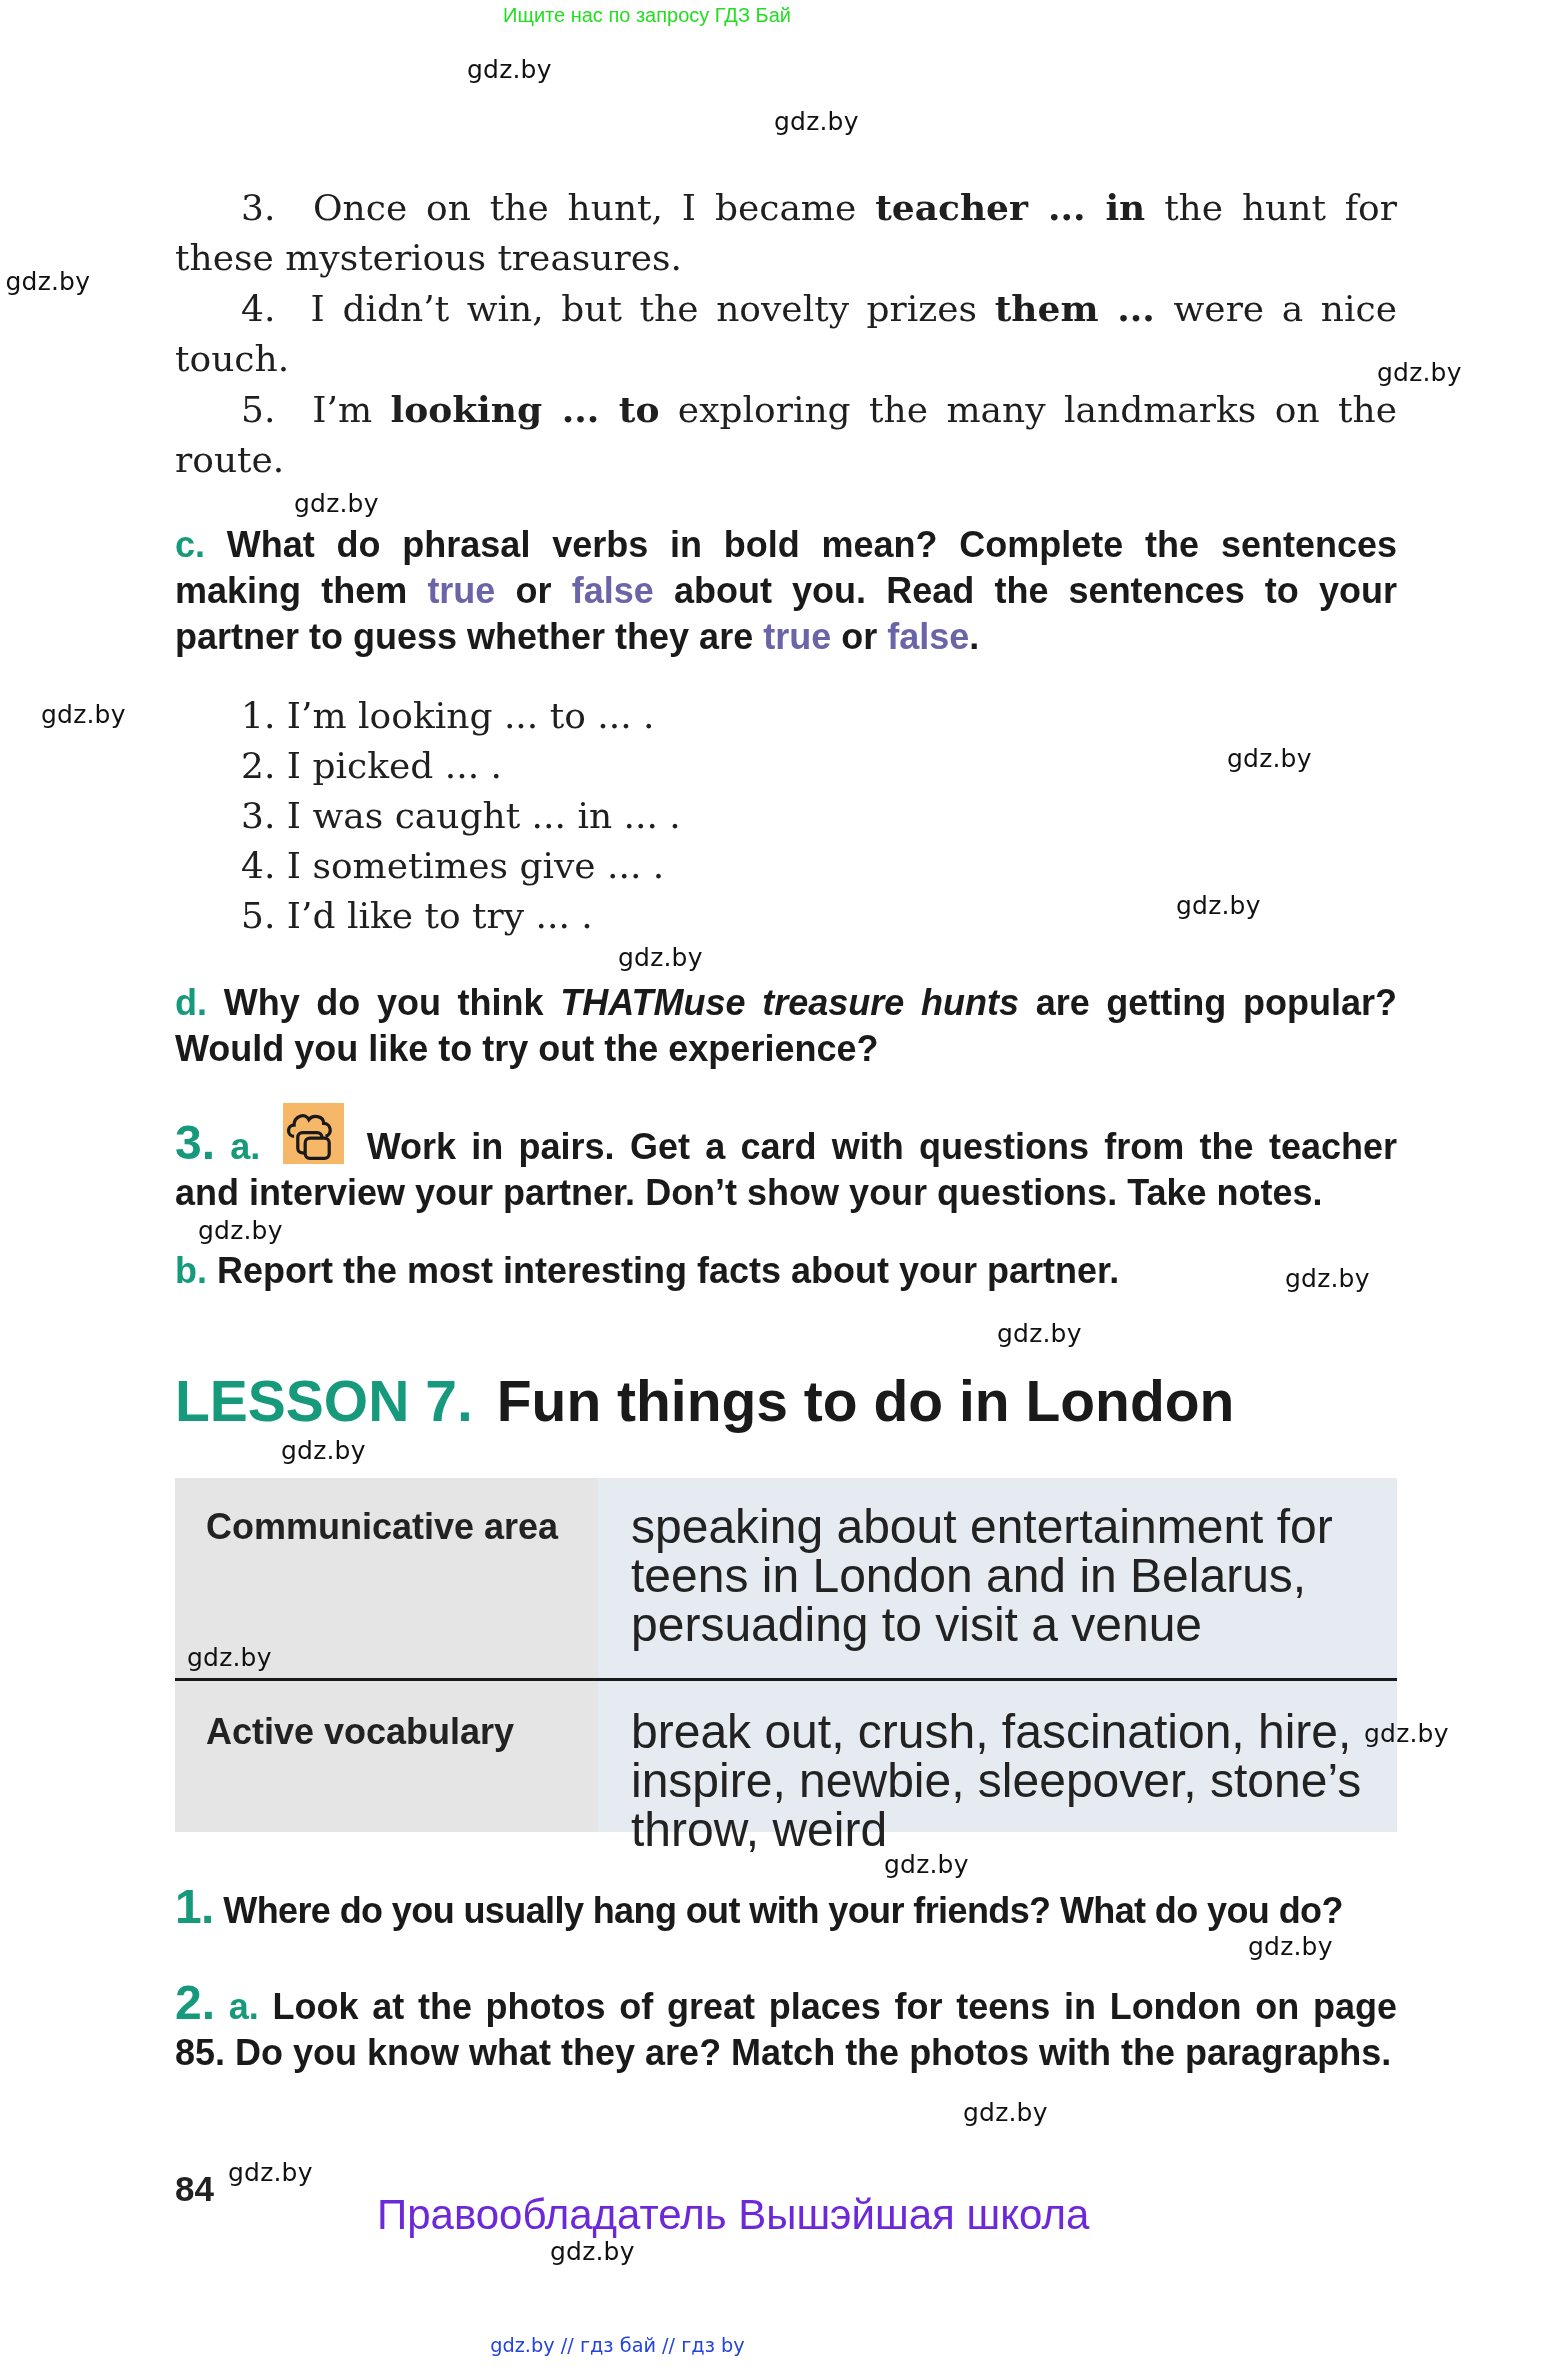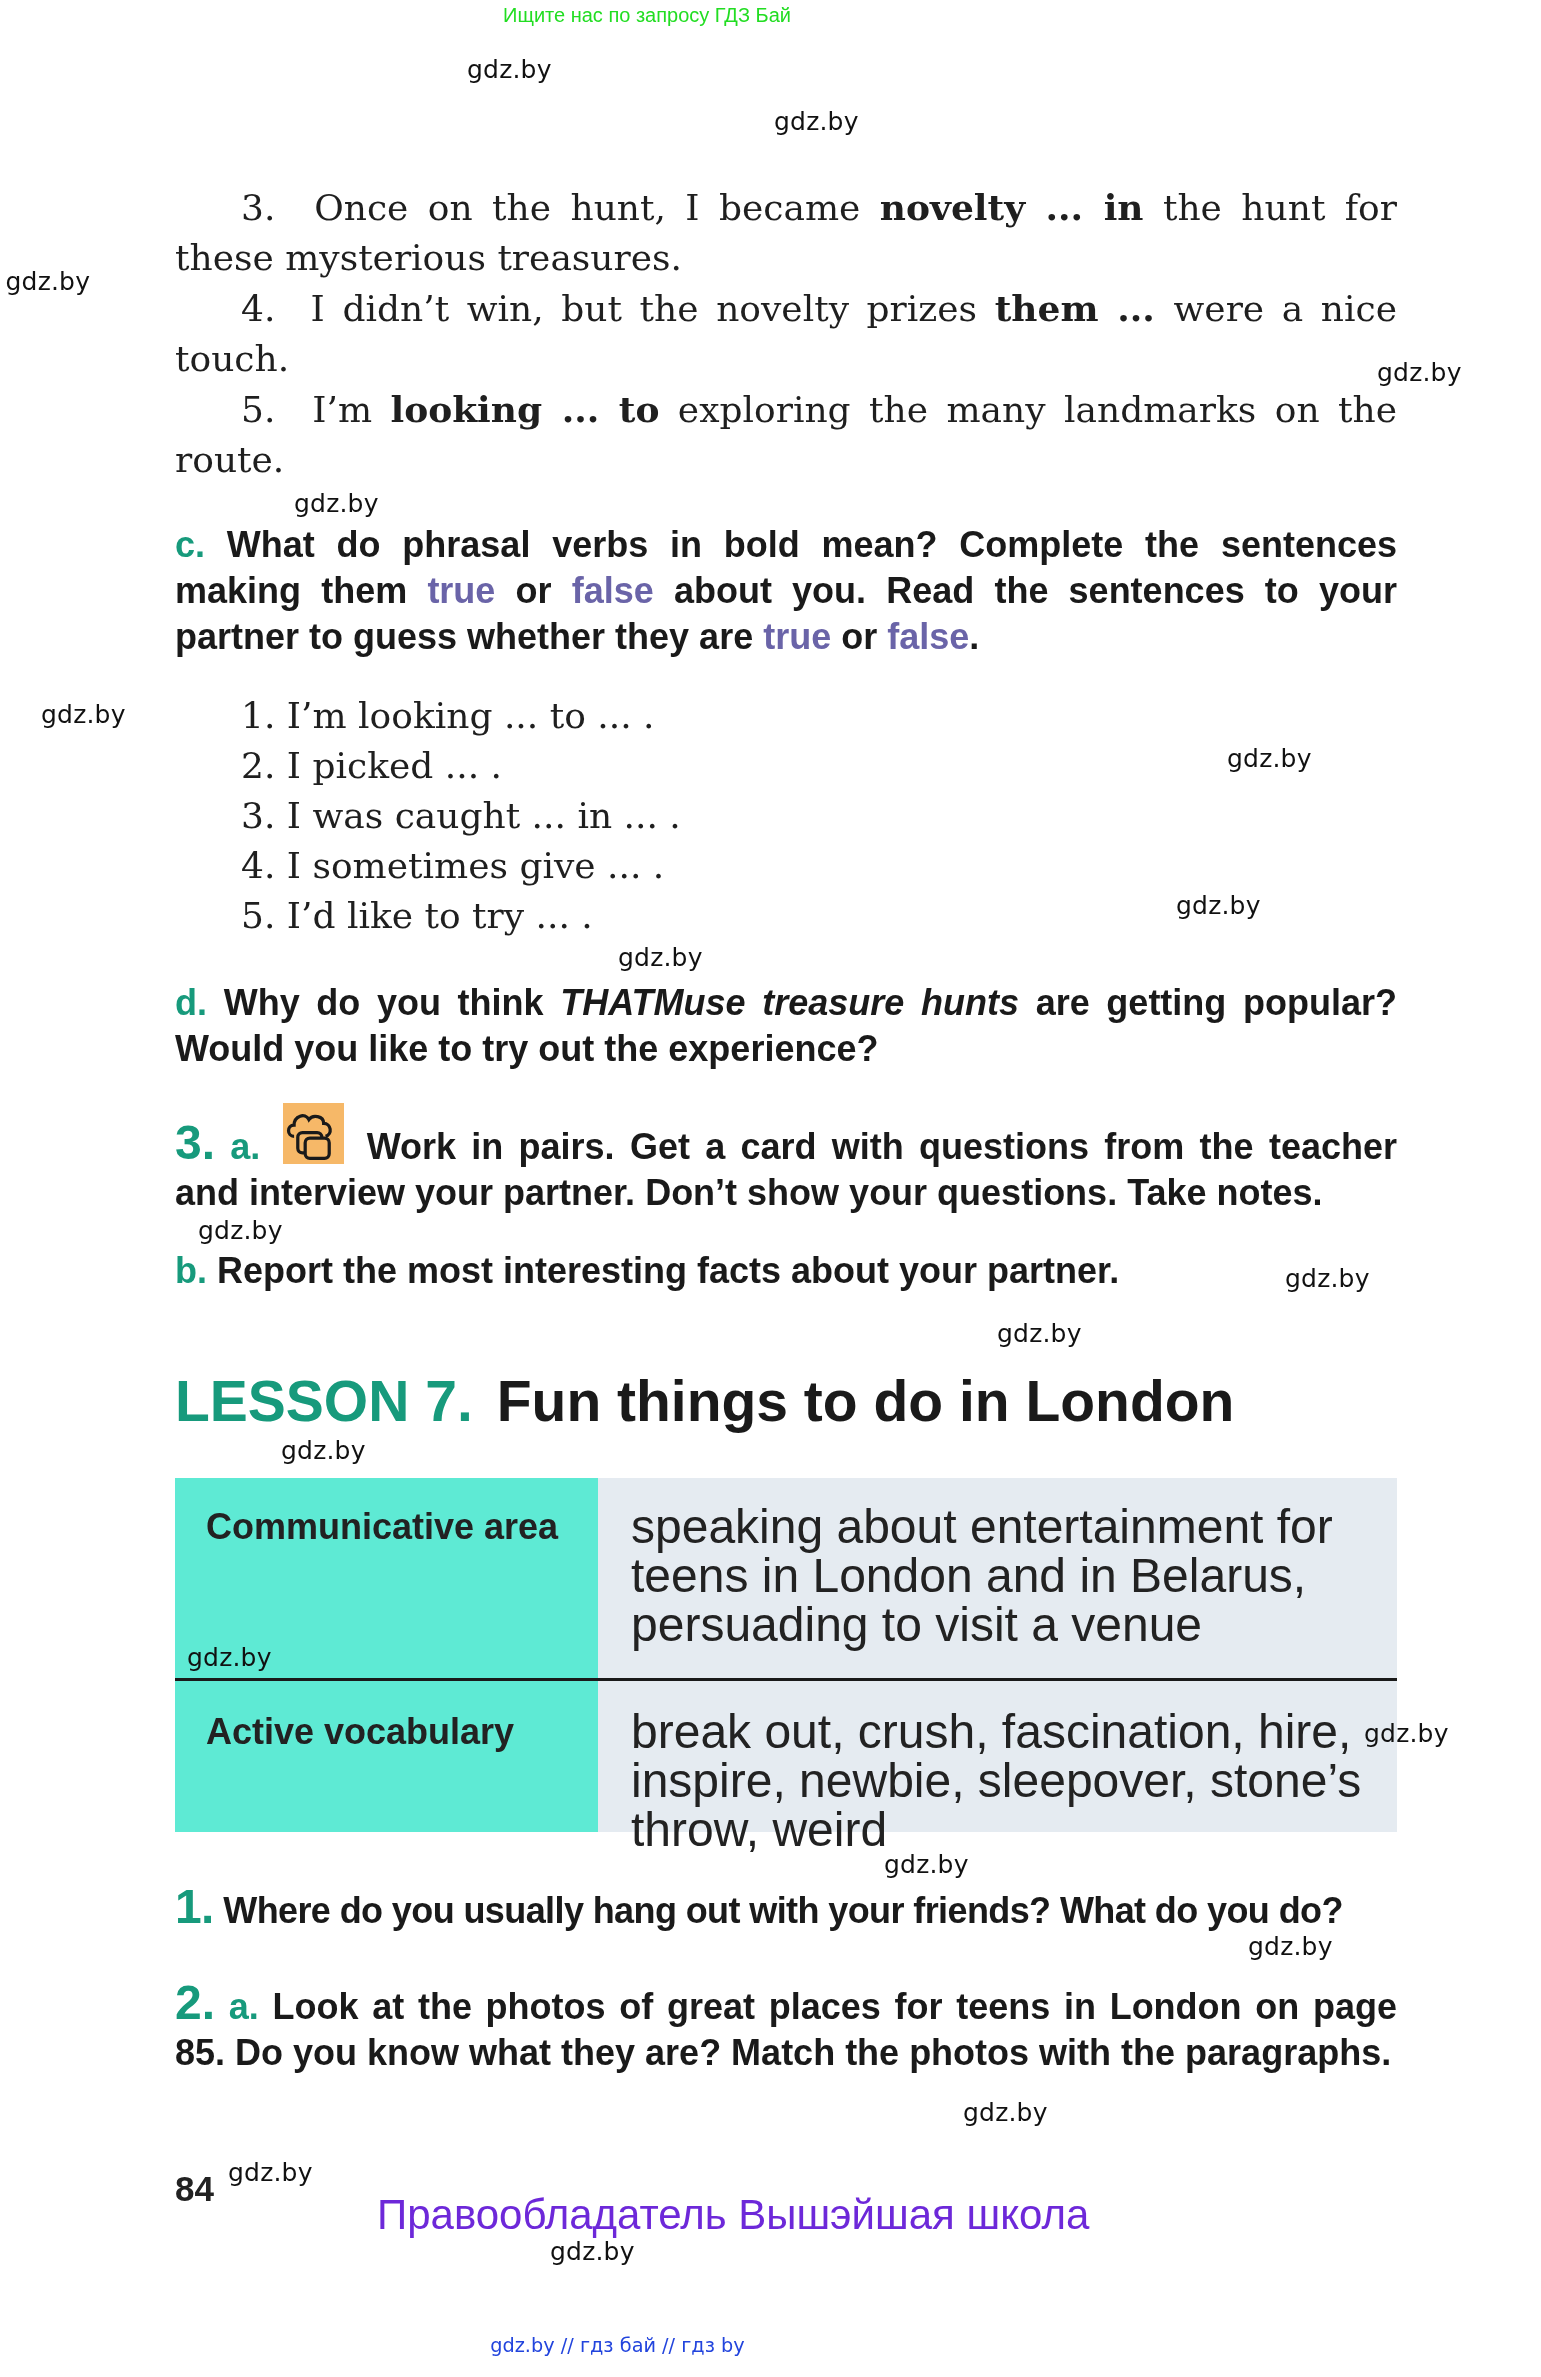--- a/index.html
+++ b/index.html
@@ -21,21 +21,21 @@
     .list { font-family: "DejaVu Serif", serif; font-size: 36px; line-height: 50px; color: #1f1f1f; padding-left: 66px; }
 
     .pair-icon { display: inline-block; width: 61px; height: 61px; background: #f6b868; vertical-align: -5.5px; margin: 0 7.4px 0 7.4px; }
 
     .lesson-title { font-family: "Liberation Sans", sans-serif; font-weight: bold; font-size: 57px; line-height: 64px; }
     .lesson-label { color: #179a7c; }
     .lesson-text { color: #1a1a1a; margin-left: 24px; }
 
     .info-table { position: absolute; left: 175px; top: 1478px; width: 1222px; }
     .info-row { display: flex; }
-    .info-left { width: 423px; background: #5eead4; padding: 24px 0 0 31px; box-sizing: border-box; font-family: "Liberation Sans", sans-serif; font-weight: bold; font-size: 36px; line-height: 49px; color: #222; }
+    .info-left { width: 423px; background: #e5e5e5; padding: 24px 0 0 31px; box-sizing: border-box; font-family: "Liberation Sans", sans-serif; font-weight: bold; font-size: 36px; line-height: 49px; color: #222; }
     .info-right { flex: 1; background: #e5ebf1; padding: 24px 27.6px 0 33px; box-sizing: border-box; font-family: "Liberation Sans", sans-serif; font-size: 48px; line-height: 49px; color: #222; }
     .row1 .info-left, .row1 .info-right { height: 200px; }
     .row2 .info-left, .row2 .info-right { height: 151px; padding-top: 26px; }
     .divider { height: 2.8px; background: #1a1a1a; }
 
     .pagenum { position: absolute; left: 175px; top: 2169px; font-family: "Liberation Sans", sans-serif; font-weight: bold; font-size: 35px; color: #222; }
     .copyright { position: absolute; left: 377px; top: 2191px; font-family: "Liberation Sans", sans-serif; font-size: 42px; color: #6d28d9; }
     .footer-links { position: absolute; top: 2334px; left: 0; width: 1235px; text-align: center; font-family: "DejaVu Sans", sans-serif; font-size: 19.3px; color: #2244dd; }
   </style>
 </head>
@@ -60,21 +60,21 @@
 <div class="wm" style="left:1364px;top:1719px;z-index:3;">gdz.by</div>
 <div class="wm" style="left:884px;top:1850px;">gdz.by</div>
 <div class="wm" style="left:1248px;top:1932px;">gdz.by</div>
 <div class="wm" style="left:963px;top:2098px;">gdz.by</div>
 <div class="wm" style="left:228px;top:2158px;">gdz.by</div>
 <div class="wm" style="left:550px;top:2237px;">gdz.by</div>
 
 <div class="col" style="top:182px;">
   <div class="serif-line indent-first" style="text-indent:66px;">
     <span>3.</span>&nbsp;
-    <span>Once on the hunt, I became </span><span class="bold">novelty</span><span class="bold"> ... </span><span class="bold">in</span><span> the hunt for these mysterious treasures.</span>
+    <span>Once on the hunt, I became </span><span class="bold">teacher</span><span class="bold"> ... </span><span class="bold">in</span><span> the hunt for these mysterious treasures.</span>
   </div>
   <div class="serif-line" style="text-indent:66px;">
     <span>4.</span>&nbsp;
     <span>I didn’t win, but the novelty prizes </span><span class="bold">them</span><span class="bold"> ... </span><span>were a nice touch.</span>
   </div>
   <div class="serif-line" style="text-indent:66px;">
     <span>5.</span>&nbsp;
     <span>I’m </span><span class="bold">looking</span><span class="bold"> ... </span><span class="bold">to</span><span> exploring the many landmarks on the route.</span>
   </div>
 </div>

